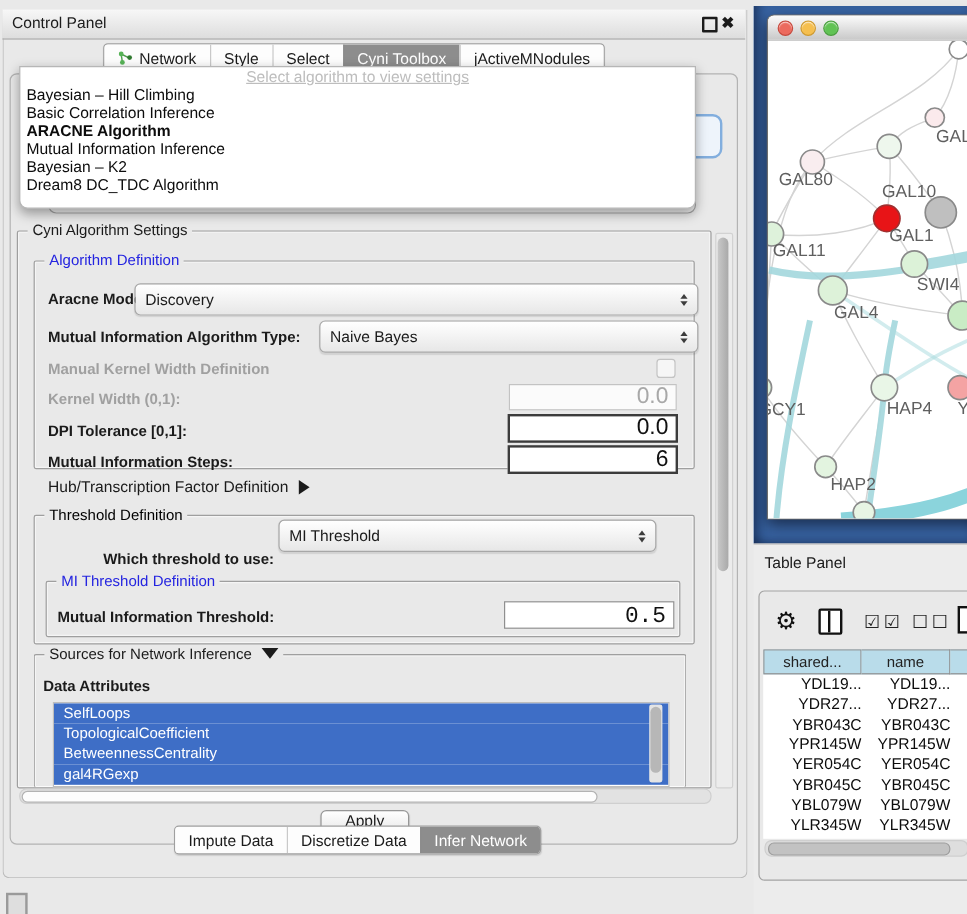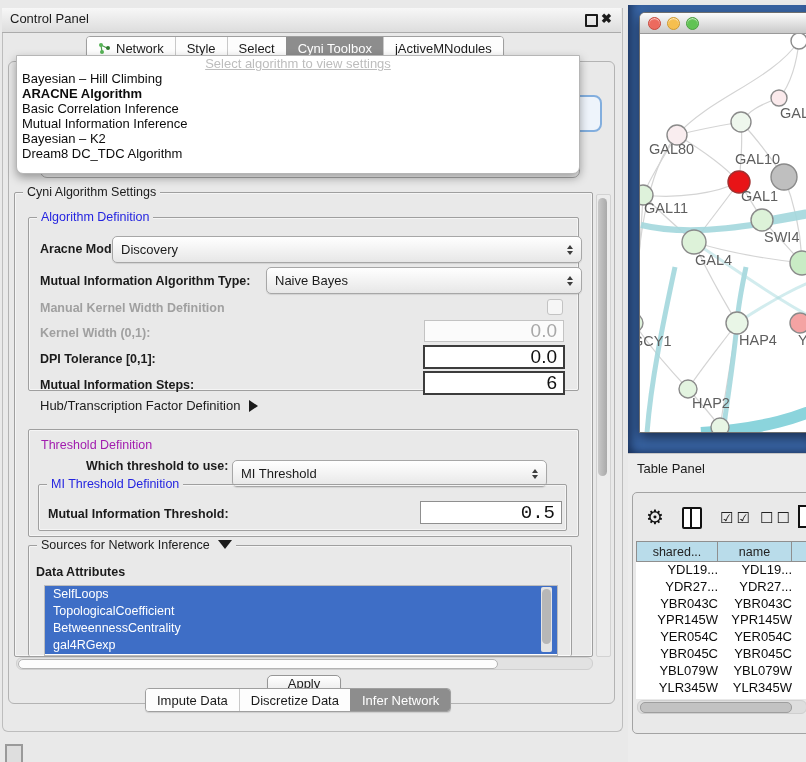--- a/index.html
+++ b/index.html
@@ -29,21 +29,21 @@
   .popup-item{font-size:13px;line-height:15px;padding-left:5px;color:#0c0c0c;}
   .popup-item.bold{font-weight:bold;}
   .hidden-combo{left:524px;top:95px;width:74px;height:33px;border:2px solid #82aede;border-radius:8px;
                 background:#eef4fb;z-index:4;}
   .hidden-combo2{left:40px;top:146px;width:538px;height:30px;border:1px solid #a8a8a8;border-radius:7px;
                  background:#f3f3f3;z-index:3;}
   
   .group{border:1px solid #9f9f9f;border-radius:2px;box-shadow:inset 0 0 0 1px rgba(255,255,255,.55);}
   .gtitle{position:absolute;top:-8px;left:8px;background:#e9e9e9;padding:0 4px;font-size:12.5px;white-space:nowrap;}
   .gtitle.blue{color:#2424e0;}
-  .gtitle.green{color:#a21caf;margin-top:16px;}
+  .gtitle.green{color:#000000;}
   .lbl{font-size:12.5px;font-weight:bold;color:#1b1b1b;white-space:nowrap;}
   .lbl.dis{color:#a0a0a0;}
   .plain{font-size:13px;color:#1b1b1b;white-space:nowrap;}
   
   .combo{background:linear-gradient(#ffffff,#e7e7e7);border:1px solid #a7a7a7;border-radius:5px;
          display:flex;align-items:center;padding:0 8px;box-shadow:0 1px 1px rgba(0,0,0,.1);}
   .combo .txt{flex:1;font-size:13px;}
   .spinner{display:flex;flex-direction:column;gap:2px;align-items:center;margin-left:6px;}
   .tri-up{width:0;height:0;border-left:3.5px solid transparent;border-right:3.5px solid transparent;border-bottom:4px solid #3c3c3c;}
   .tri-dn{width:0;height:0;border-left:3.5px solid transparent;border-right:3.5px solid transparent;border-top:4px solid #3c3c3c;}
@@ -130,22 +130,22 @@
   </div>
 
   <div class="abs inner-panel"></div>
 
   <div class="abs hidden-combo"></div>
   <div class="abs hidden-combo2"></div>
 
   <div class="abs popup">
     <div class="popup-hint">Select algorithm to view settings</div>
     <div class="popup-item">Bayesian – Hill Climbing</div>
+    <div class="popup-item">Basic Correlation Inference</div>
     <div class="popup-item bold">ARACNE Algorithm</div>
-    <div class="popup-item">Basic Correlation Inference</div>
     <div class="popup-item">Mutual Information Inference</div>
     <div class="popup-item">Bayesian – K2</div>
     <div class="popup-item">Dream8 DC_TDC Algorithm</div>
   </div>
 
   <div class="abs group" style="left:14px;top:192px;width:577px;height:463px;">
     <span class="gtitle">Cyni Algorithm Settings</span>
   </div>
 
   <div class="abs vscroll" style="left:596px;top:194px;width:13px;height:461px;">
@@ -187,21 +187,21 @@
   <input class="abs field strong" style="left: 423px; top: 371px; width: 142px; height: 24px;" value="6">
 
   <div class="abs plain" style="left:40px;top:398px;">
     <span>Hub/Transcription Factor Definition</span><span class="tri-right"></span>
   </div>
 
   <div class="abs group" style="left:28px;top:429px;width:549px;height:106px;">
     <span class="gtitle green">Threshold Definition</span>
   </div>
   <div class="abs lbl" style="left:86px;top:459px;">Which threshold to use:</div>
-  <div class="abs combo" style="left:232px;top:460px;width:297px;height:25px;gap:24px;">
+  <div class="abs combo" style="left:232px;top:433px;width:297px;height:25px;gap:24px;">
     <span class="txt">MI Threshold</span>
     <span class="spinner">
         <span class="tri-up"></span>
         <span class="tri-dn"></span>
       </span>
   </div>
   <div class="abs group" style="left:38px;top:484px;width:527px;height:45px;">
     <span class="gtitle blue">MI Threshold Definition</span>
   </div>
   <div class="abs lbl" style="left:48px;top:507px;">Mutual Information Threshold:</div>

